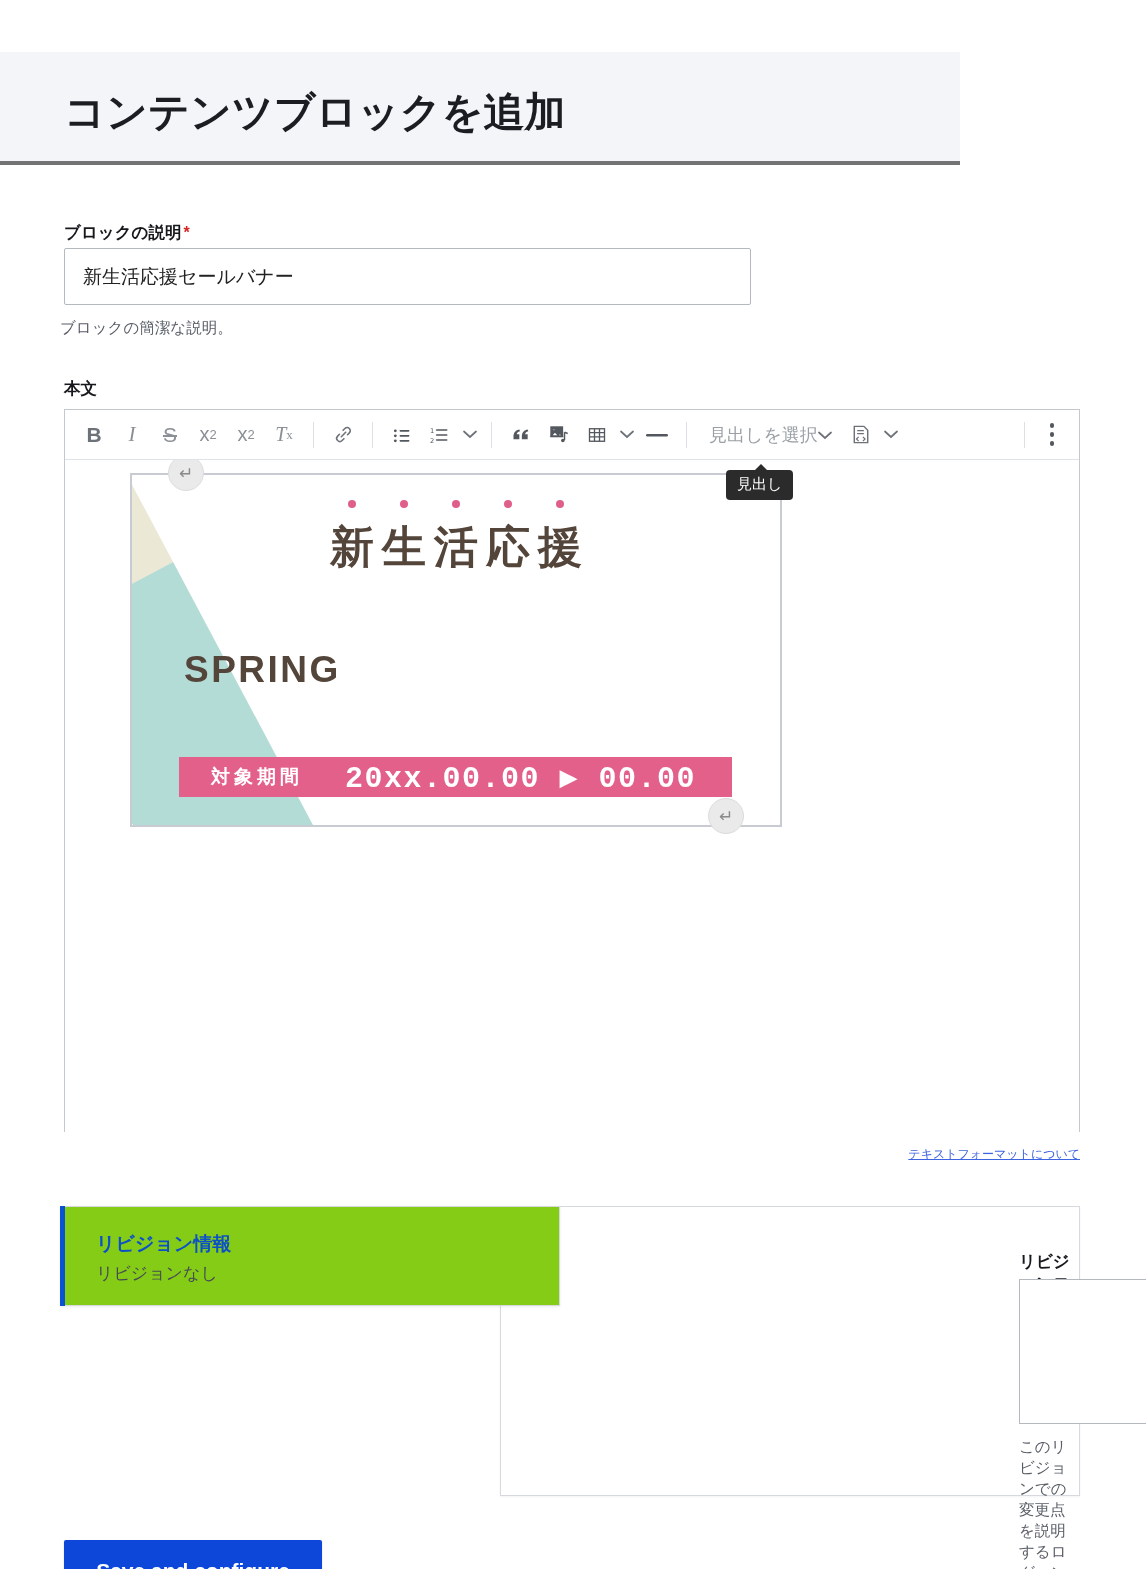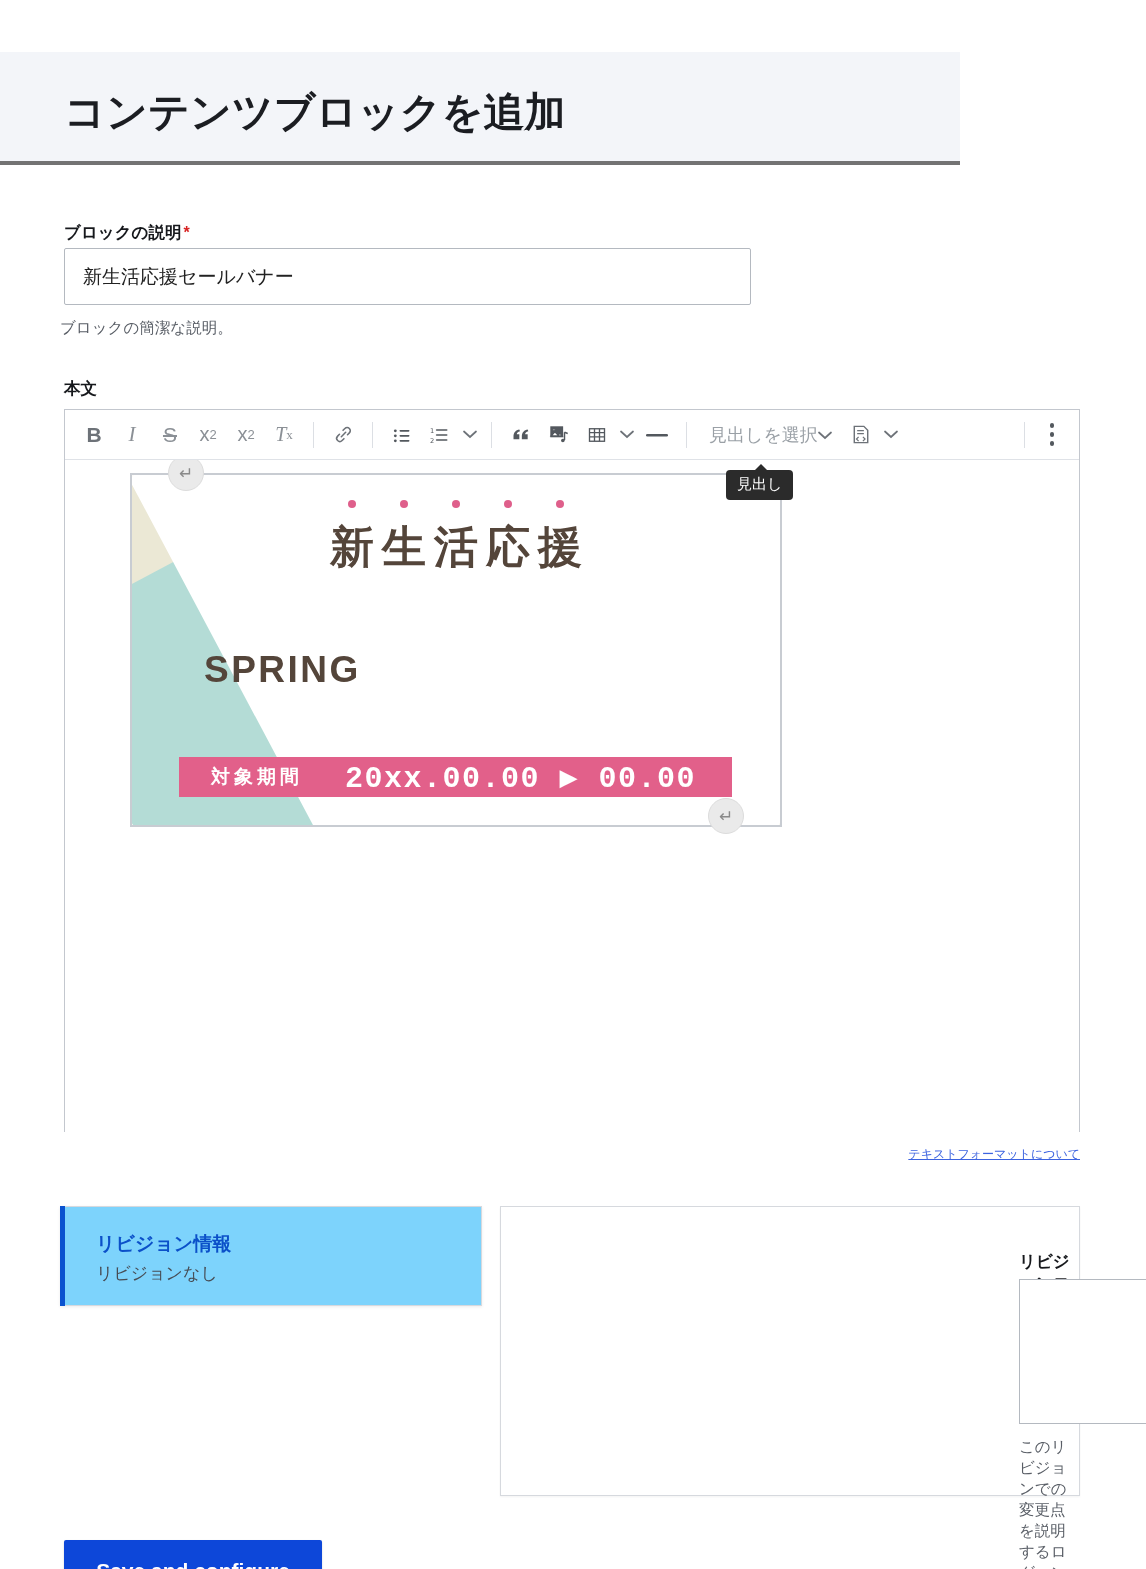--- a/index.html
+++ b/index.html
@@ -139,21 +139,21 @@
   }
   .dots-row i { width: 8px; height: 8px; border-radius: 50%; background: #df5f8b; display:block; }
   .bn-jp {
     position: absolute; left: 0; right: 0; top: 45px; text-align: center;
     font-family: "DejaVu Sans", "Liberation Sans", sans-serif;
     font-size: 44px; font-weight: bold; color: #54453a; letter-spacing: 8px;
     text-indent: 8px;
   }
   .bn-spring {
     position: absolute; left: 54px; top: 176px;
-    font-size: 37px; font-weight: bold; color: #54453a; letter-spacing: 2.5px; margin-left: 20px;
+    font-size: 37px; font-weight: bold; color: #54453a; letter-spacing: 2.5px;
   }
   .bn-sale {
     position: absolute; left: 245px; top: 120px;
     font-size: 126px; font-weight: bold; color: #e14a74; letter-spacing: -3px;
     line-height: 1;
   }
   .bn-bar {
     position: absolute; left: 49px; right: 50px; bottom: 30px; height: 40px;
     background: #e2608a; display: flex; align-items: center; gap: 42px;
     padding-left: 32px; color: #fff;
@@ -181,22 +181,22 @@
     font-size: 12px; color: #3c63e0; text-decoration: underline; cursor:pointer;
   }
 
   
   .rev-wrap { position: absolute; left: 60px; top: 1040px; width: 1020px; height: 295px; }
   .rev-right-panel {
     position: absolute; left: 440px; top: 0; width: 580px; height: 290px;
     background:#fff; border: 1px solid #d6d9de; box-shadow: 0 1px 2px rgba(0,0,0,.05);
   }
   .rev-tab {
-    position: absolute; left: 0; top: 0; width: 422px; height: 100px;
-    background: #7dd3fc; border: 1px solid #d6d9de; border-left: none;
+    position: absolute; left: 0; top: 0; width: 500px; height: 100px;
+    background: #84cc16; border: 1px solid #d6d9de; border-left: none;
     box-shadow: 0 1px 3px rgba(0,0,0,.08);
   }
   .rev-tab::before {
     content: ""; position: absolute; left: 0; top: -1px; bottom: -1px; width: 5px; background: #0a52cf;
   }
   .rev-tab-title {
     position: absolute; left: 36px; top: 24px; font-size: 19px; font-weight: bold; color: #0b50c9;
   }
   .rev-tab-sub {
     position: absolute; left: 36px; top: 55px; font-size: 17px; color: #474c54;

